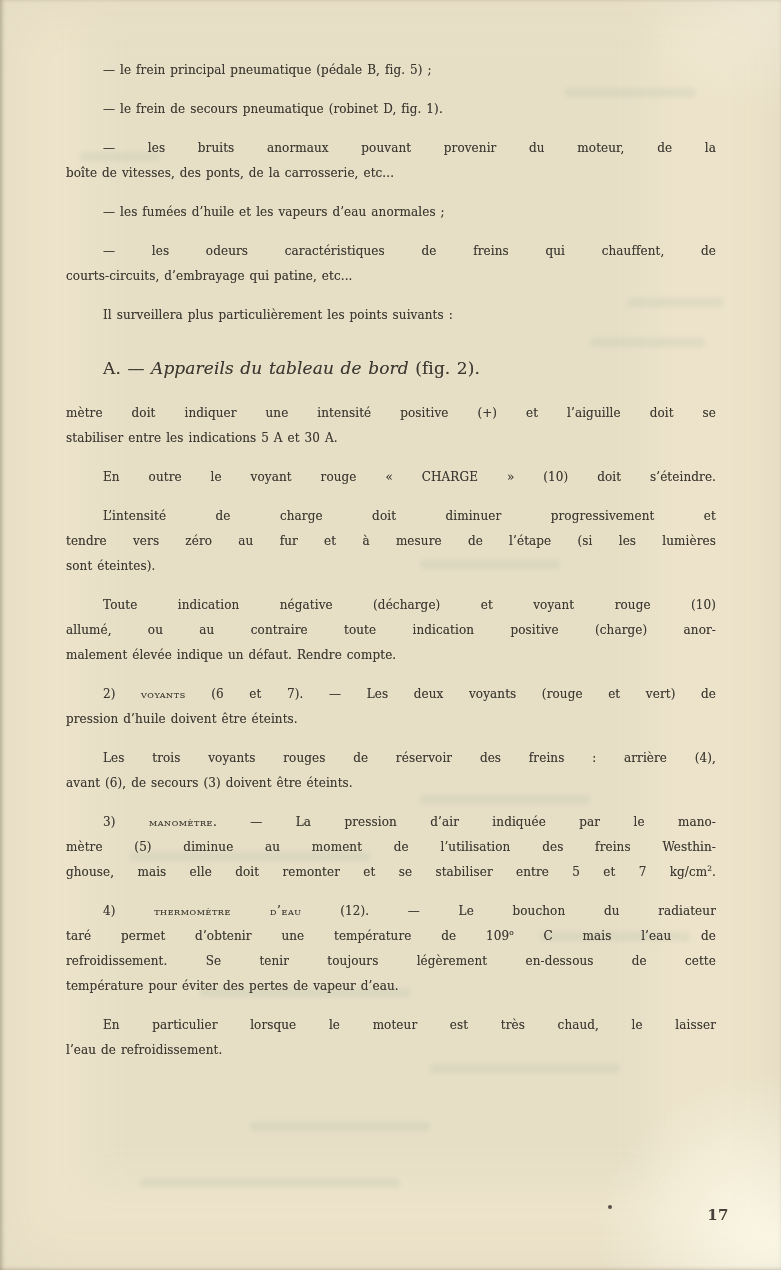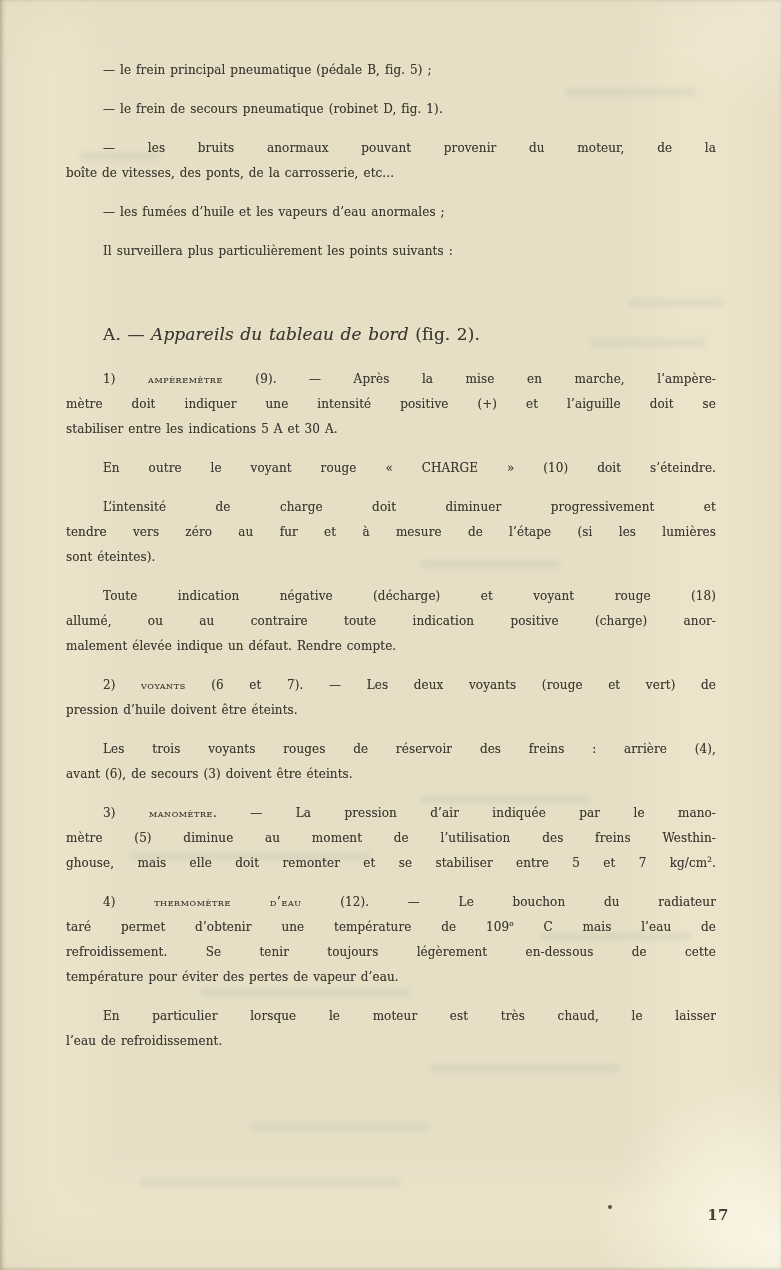--- a/index.html
+++ b/index.html
@@ -44,21 +44,21 @@
     filter: blur(2px);
   }
   .text-block {
     position: relative;
     z-index: 1;
     padding: 58px 65px 0 66px;
     color: #3c3831;
   }
   .para { margin: 14px 0 0 0; }
   .para:first-child { margin-top: 0; }
-  .para.heading { margin-top: 58px; margin-bottom: 20px; }
+  .para.heading { margin-top: 28px; margin-bottom: 20px; }
   .line {
     font-size: 12px;
     line-height: 25px;
     letter-spacing: 0.1px;
     word-spacing: 1px;
     text-align: left;
     text-shadow: 0 0 0.5px rgba(62,56,46,0.45);
   }
   .heading .line { font-size: 17px; }
   .line.first { text-indent: 37px; }
@@ -110,41 +110,44 @@
       <div class="para dash">
         <div class="line first"><span class="seg-n">— le frein de secours pneumatique (robinet D, fig. 1).</span></div>
       </div>
       <div class="para dash">
         <div class="line first just"><span class="seg-n">— les bruits anormaux pouvant provenir du moteur, de la</span></div>
         <div class="line"><span class="seg-n">boîte de vitesses, des ponts, de la carrosserie, etc...</span></div>
       </div>
       <div class="para dash">
         <div class="line first"><span class="seg-n">— les fumées d’huile et les vapeurs d’eau anormales ;</span></div>
       </div>
+      <div class="para dash">
+        <div class="line first just"><span class="seg-n">— les odeurs caractéristiques de freins qui chauffent, de</span></div>
+        <div class="line"><span class="seg-n">courts-circuits, d’embrayage qui patine, etc...</span></div>
+      </div>
       <div class="para body">
         <div class="line first"><span class="seg-n">Il surveillera plus particulièrement les points suivants :</span></div>
       </div>
       <div class="para heading">
         <div class="line first"><span class="seg-n">A. — </span><span class="seg-i">Appareils du tableau de bord</span><span class="seg-n"> (fig. 2).</span></div>
       </div>
       <div class="para body">
-        <div class="line first just"><span class="seg-n">1) </span><span class="seg-sc">ampèremètre</span><span class="seg-n"> (9). — Après la mise en marche, l’ampère-</span></div>
         <div class="line just"><span class="seg-n">mètre doit indiquer une intensité positive (+) et l’aiguille doit se</span></div>
         <div class="line"><span class="seg-n">stabiliser entre les indications 5 A et 30 A.</span></div>
       </div>
       <div class="para body">
         <div class="line first just"><span class="seg-n">En outre le voyant rouge « CHARGE » (10) doit s’éteindre.</span></div>
       </div>
       <div class="para body">
         <div class="line first just"><span class="seg-n">L’intensité de charge doit diminuer progressivement et</span></div>
         <div class="line just"><span class="seg-n">tendre vers zéro au fur et à mesure de l’étape (si les lumières</span></div>
         <div class="line"><span class="seg-n">sont éteintes).</span></div>
       </div>
       <div class="para body">
-        <div class="line first just"><span class="seg-n">Toute indication négative (décharge) et voyant rouge (18)</span></div>
+        <div class="line first just"><span class="seg-n">Toute indication négative (décharge) et voyant rouge (10)</span></div>
         <div class="line just"><span class="seg-n">allumé, ou au contraire toute indication positive (charge) anor-</span></div>
         <div class="line"><span class="seg-n">malement élevée indique un défaut. Rendre compte.</span></div>
       </div>
       <div class="para body">
         <div class="line first just"><span class="seg-n">2) </span><span class="seg-sc">voyants</span><span class="seg-n"> (6 et 7). — Les deux voyants (rouge et vert) de</span></div>
         <div class="line"><span class="seg-n">pression d’huile doivent être éteints.</span></div>
       </div>
       <div class="para body">
         <div class="line first just"><span class="seg-n">Les trois voyants rouges de réservoir des freins : arrière (4),</span></div>
         <div class="line"><span class="seg-n">avant (6), de secours (3) doivent être éteints.</span></div>

